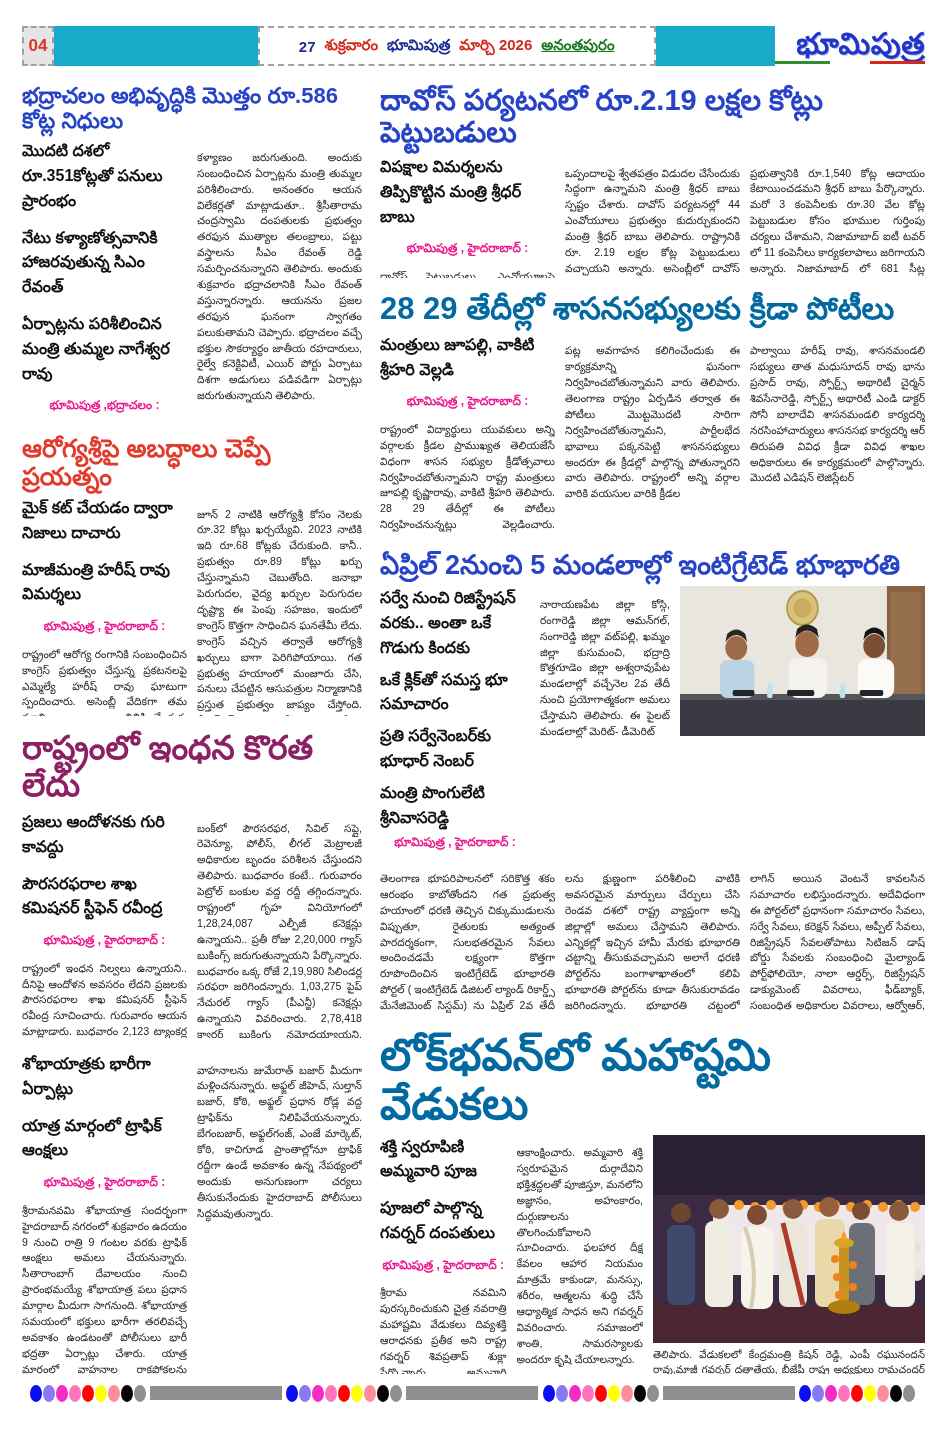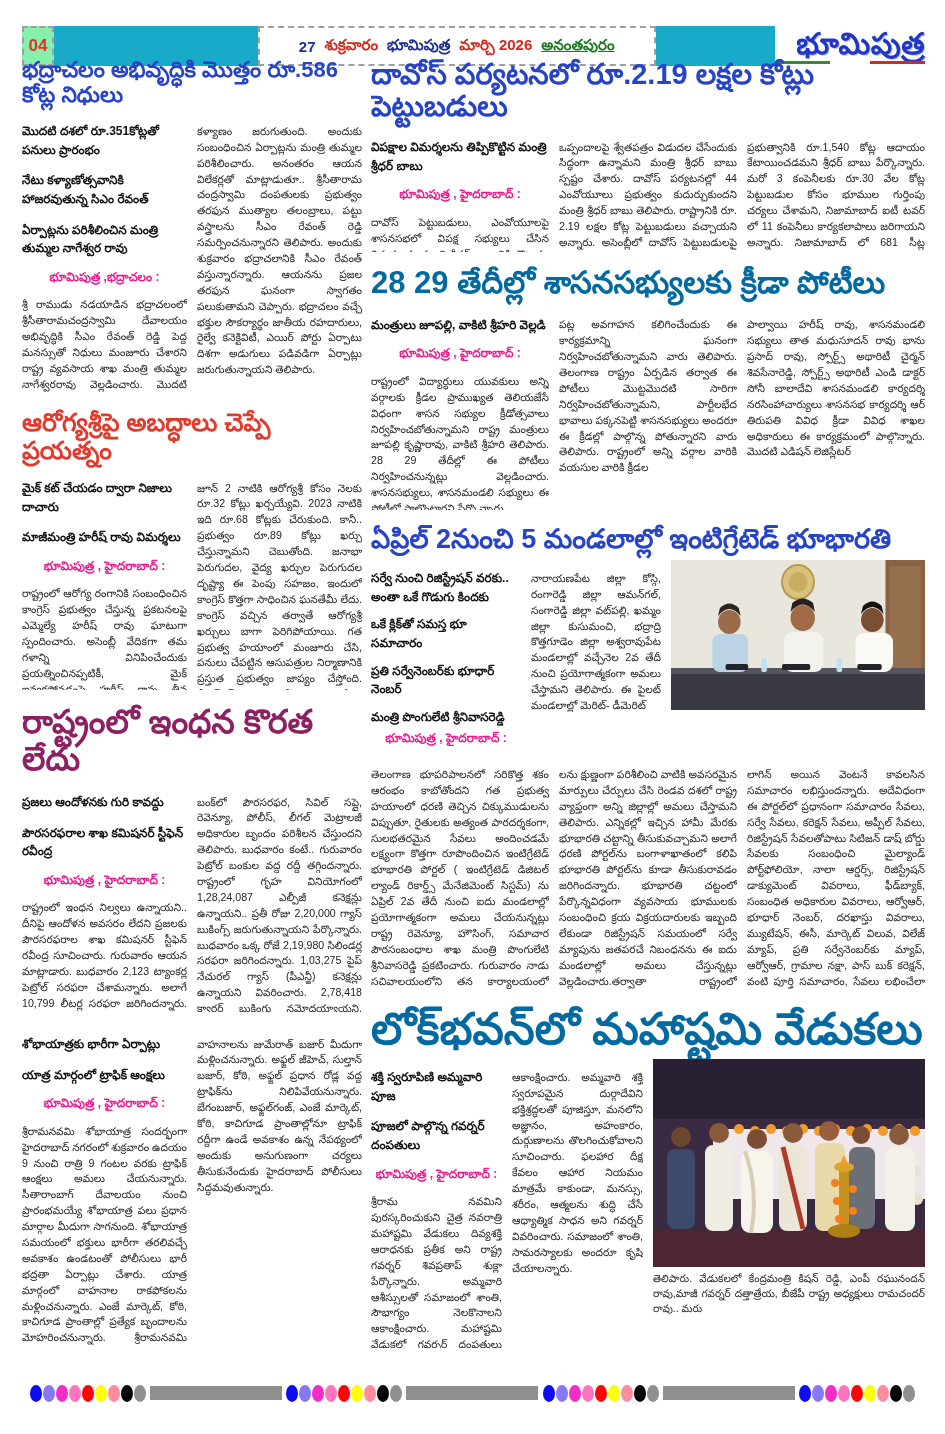--- a/index.html
+++ b/index.html
@@ -8,21 +8,21 @@
     font-family:"Liberation Sans","DejaVu Sans",sans-serif;color:#222;
     overflow:hidden;
   }
   
   .header{
     position:absolute;left:22px;top:26px;right:20px;height:40px;
     display:flex;align-items:stretch;
   }
   .page-num{
     width:32px;border:2px dashed #9aa0a6;display:flex;align-items:center;justify-content:center;
-    font-weight:bold;font-size:17px;color:#e03226;background:#86efac;box-sizing:border-box;
+    font-weight:bold;font-size:17px;color:#e03226;background:#e5e5e5;box-sizing:border-box;
   }
   .teal-bar{background:#19a9c9;}
   .teal-left{width:205px;}
   .teal-right{width:120px;}
   .date-strip{
     width:400px;border:2px dashed #9aa0a6;background:#fff;box-sizing:border-box;
     display:flex;align-items:center;justify-content:center;gap:9px;
     font-weight:bold;font-size:15px;white-space:nowrap;
   }
   .d-navy{color:#1c2f8f;} .d-red{color:#d7281c;} .d-green{color:#1d7a23;text-decoration:underline;}
@@ -31,31 +31,31 @@
   }
   .masthead-word{
     font-weight:bold;font-size:30px;color:#2136c6;line-height:1;letter-spacing:.5px;
     text-shadow:1px 1px 0 #b9c2ef;
   }
   .masthead-underline{display:flex;gap:40px;margin-top:2px;width:150px;}
   .mu-green{height:3px;flex:1;background:#2f8f2f;}
   .mu-red{height:3px;flex:1;background:#d7281c;}
 
   
-  .content{position:absolute;left:22px;top:58px;right:20px;display:flex;gap:9px;}
+  .content{position:absolute;left:22px;top:84px;right:20px;display:flex;gap:18px;}
   .col-left{width:340px;flex:none;}
   .col-right{flex:1;min-width:0;}
 
   .article{overflow:hidden;box-sizing:border-box;}
   .headline{font-weight:bold;line-height:1.12;margin:0 0 6px 0;letter-spacing:0;}
   .hl-blue{color:#2743c7;} .hl-red{color:#e23a2c;} .hl-maroon{color:#8d1f63;} .hl-purple{color:#0369a1;}
 
   .cols{display:flex;gap:10px;}
   .colbox{flex:1;min-width:0;overflow:hidden;}
-  .subhead{font-weight:bold;font-size:12px;line-height:1.55;color:#111;margin:9px 0 12px 0;}
+  .subhead{font-weight:bold;font-size:16px;line-height:1.55;color:#111;margin:0 0 12px 0;}
   .byline{font-weight:bold;font-size:12px;color:#ec1a8e;text-align:center;margin:2px 0 10px 0;}
   .body-text{font-size:10.6px;line-height:1.5;text-align:justify;color:#232323;word-break:break-word;}
 
   
   .a-bhadrachalam{height:336px;margin-bottom:14px;}
   .a-arogyasri{height:282px;margin-bottom:14px;}
   .a-fuel{height:308px;margin-bottom:14px;}
   .a-ramanavami{height:322px;}
   .a-davos{height:194px;margin-bottom:14px;}
   .a-sports{height:244px;margin-bottom:14px;}

